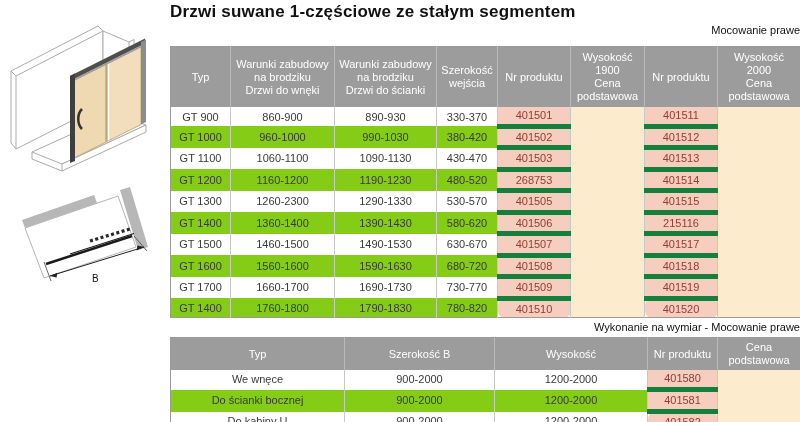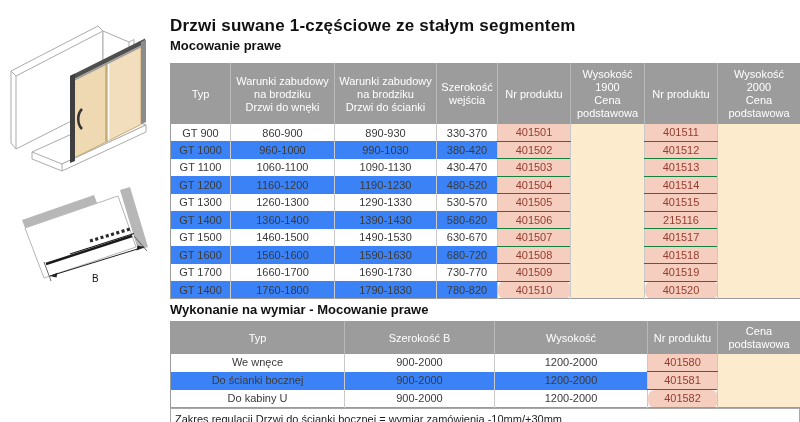--- a/index.html
+++ b/index.html
@@ -3,37 +3,37 @@
 <meta charset="utf-8">
 <style>
   html,body{margin:0;padding:0;background:#fff;}
   body{width:800px;height:422px;position:relative;overflow:hidden;
        font-family:"Liberation Sans",sans-serif;color:#222;}
 
   .diagram1{position:absolute;left:4px;top:12px;}
   .diagram2{position:absolute;left:20px;top:184px;}
 
   .content{position:absolute;left:170px;top:0;width:630px;}
-  h1{font-size:17px;font-weight:bold;margin:16px 0 2px 0;color:#111;letter-spacing:.2px;}
-  h2{font-size:13px;font-weight:bold;margin:2px 0 0 0;color:#111;}
+  h1{font-size:17px;font-weight:bold;margin:2px 0 2px 0;color:#111;letter-spacing:.2px;}
+  h2{font-size:11px;font-weight:normal;margin:2px 0 0 0;color:#111;text-align:right;}
 
   table{border-collapse:collapse;table-layout:fixed;width:630px;font-size:11px;
         border:1px solid #9b9b9b;}
   th{background:#9c9c9c;color:#fff;font-weight:normal;text-align:center;
      vertical-align:middle;white-space:pre-line;line-height:13px;padding:2px 1px;
      border-left:1px solid #b9b9b9;}
   th:first-child{border-left:none;}
   td{text-align:center;vertical-align:middle;color:#3a3a3a;padding:0;
      border-left:1px solid #c9c9c9;background:#fff;}
   td:first-child{border-left:none;}
   .t1{margin-top:10px;}
   .t1 th{height:56px;}
   .t1 td{height:16.5px;line-height:16px;}
-  tr.alt td{background:#3b82f6;}
-  td.nr{background:#f5cec0 !important;color:#943c2d;border-bottom:1px solid #15803d;}
+  tr.alt td{background:#84cc16;}
+  td.nr{background:#f5cec0 !important;color:#943c2d;border-bottom:5px solid #15803d;}
   tr:last-child td.nr{border-bottom:none;border-radius:7px;}
   td.price{background:#fceccd !important;}
 
   .t2{margin-top:4px;}
   .t2 th{height:28px;}
   .t2 td{height:15px;line-height:17px;}
 
   .notes{width:628px;border:1px solid #a8a8a8;border-top:none;font-size:11px;}
   .note{height:20px;line-height:20px;padding-left:4px;background:#fff;
         border-top:1px solid #a8a8a8;color:#1c1c1c;text-align:left;}
@@ -143,26 +143,26 @@
         <td>1090-1130</td>
         <td>430-470</td>
         <td class="nr">401503</td>
         <td class="nr">401513</td>
       </tr>
       <tr class="alt">
         <td>GT 1200</td>
         <td>1160-1200</td>
         <td>1190-1230</td>
         <td>480-520</td>
-        <td class="nr">401504</td>
+        <td class="nr">268753</td>
         <td class="nr">401514</td>
       </tr>
       <tr>
         <td>GT 1300</td>
-        <td>1260-1300</td>
+        <td>1260-2300</td>
         <td>1290-1330</td>
         <td>530-570</td>
         <td class="nr">401505</td>
         <td class="nr">401515</td>
       </tr>
       <tr class="alt">
         <td>GT 1400</td>
         <td>1360-1400</td>
         <td>1390-1430</td>
         <td>580-620</td>

